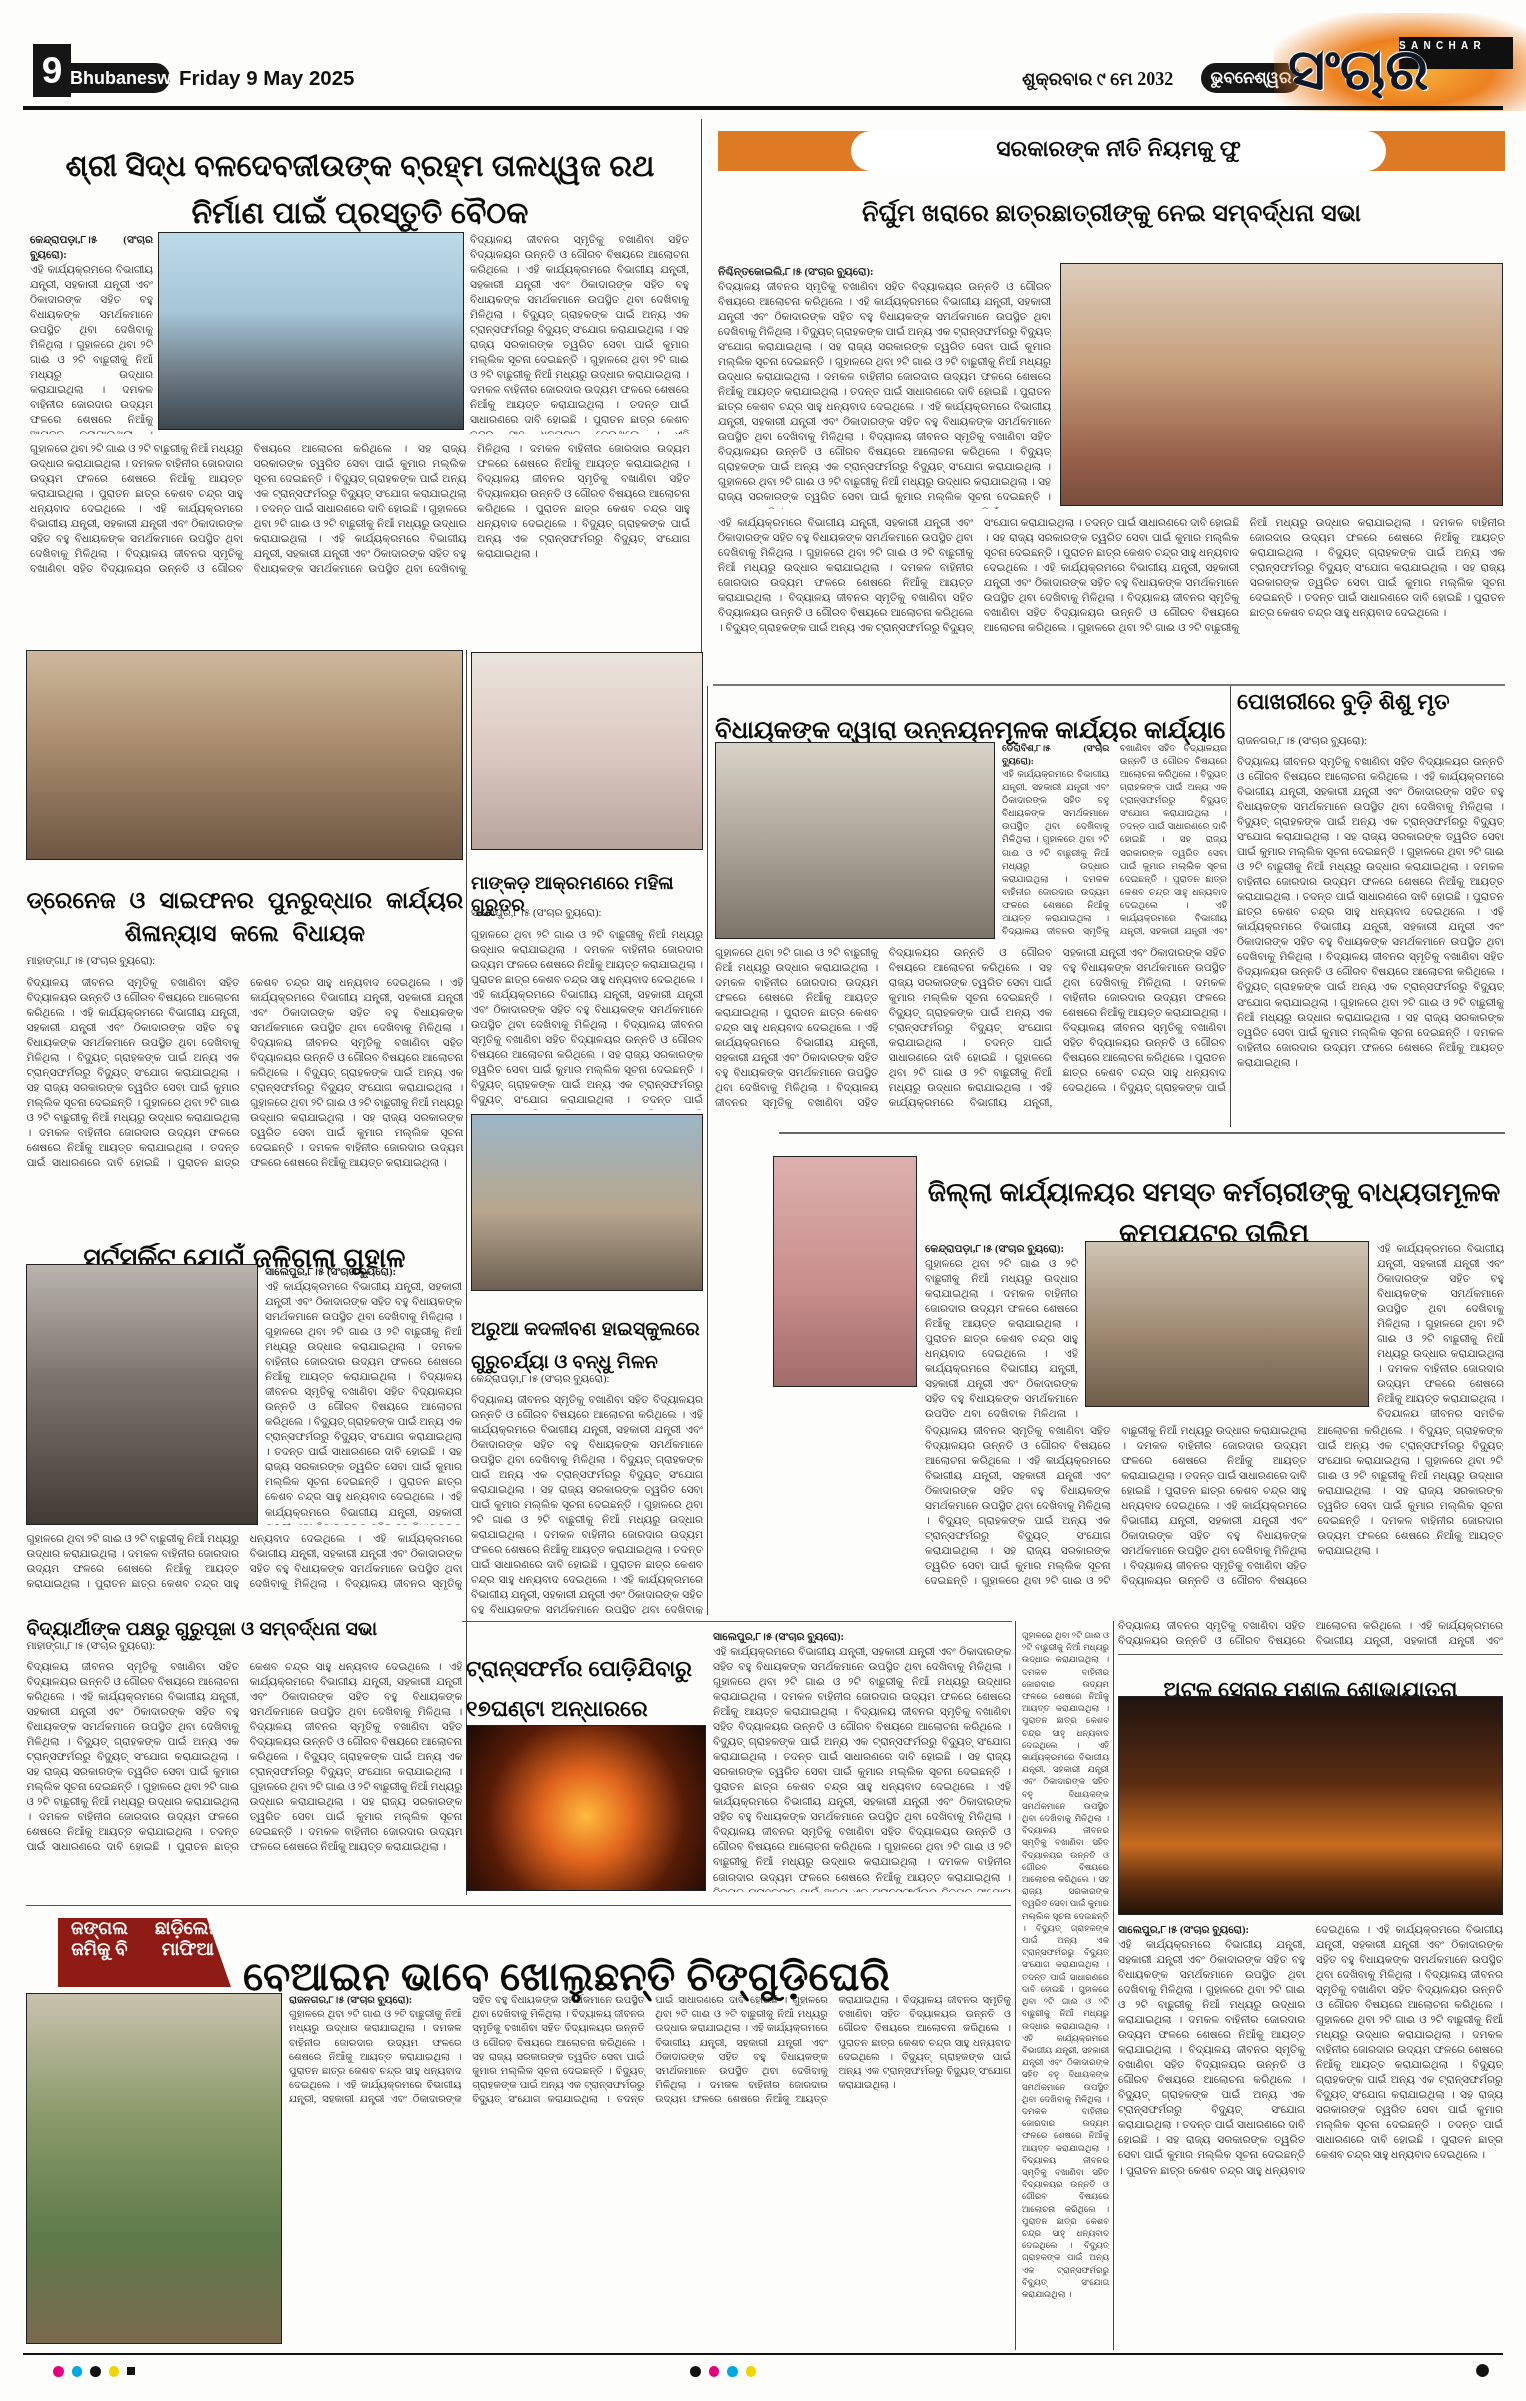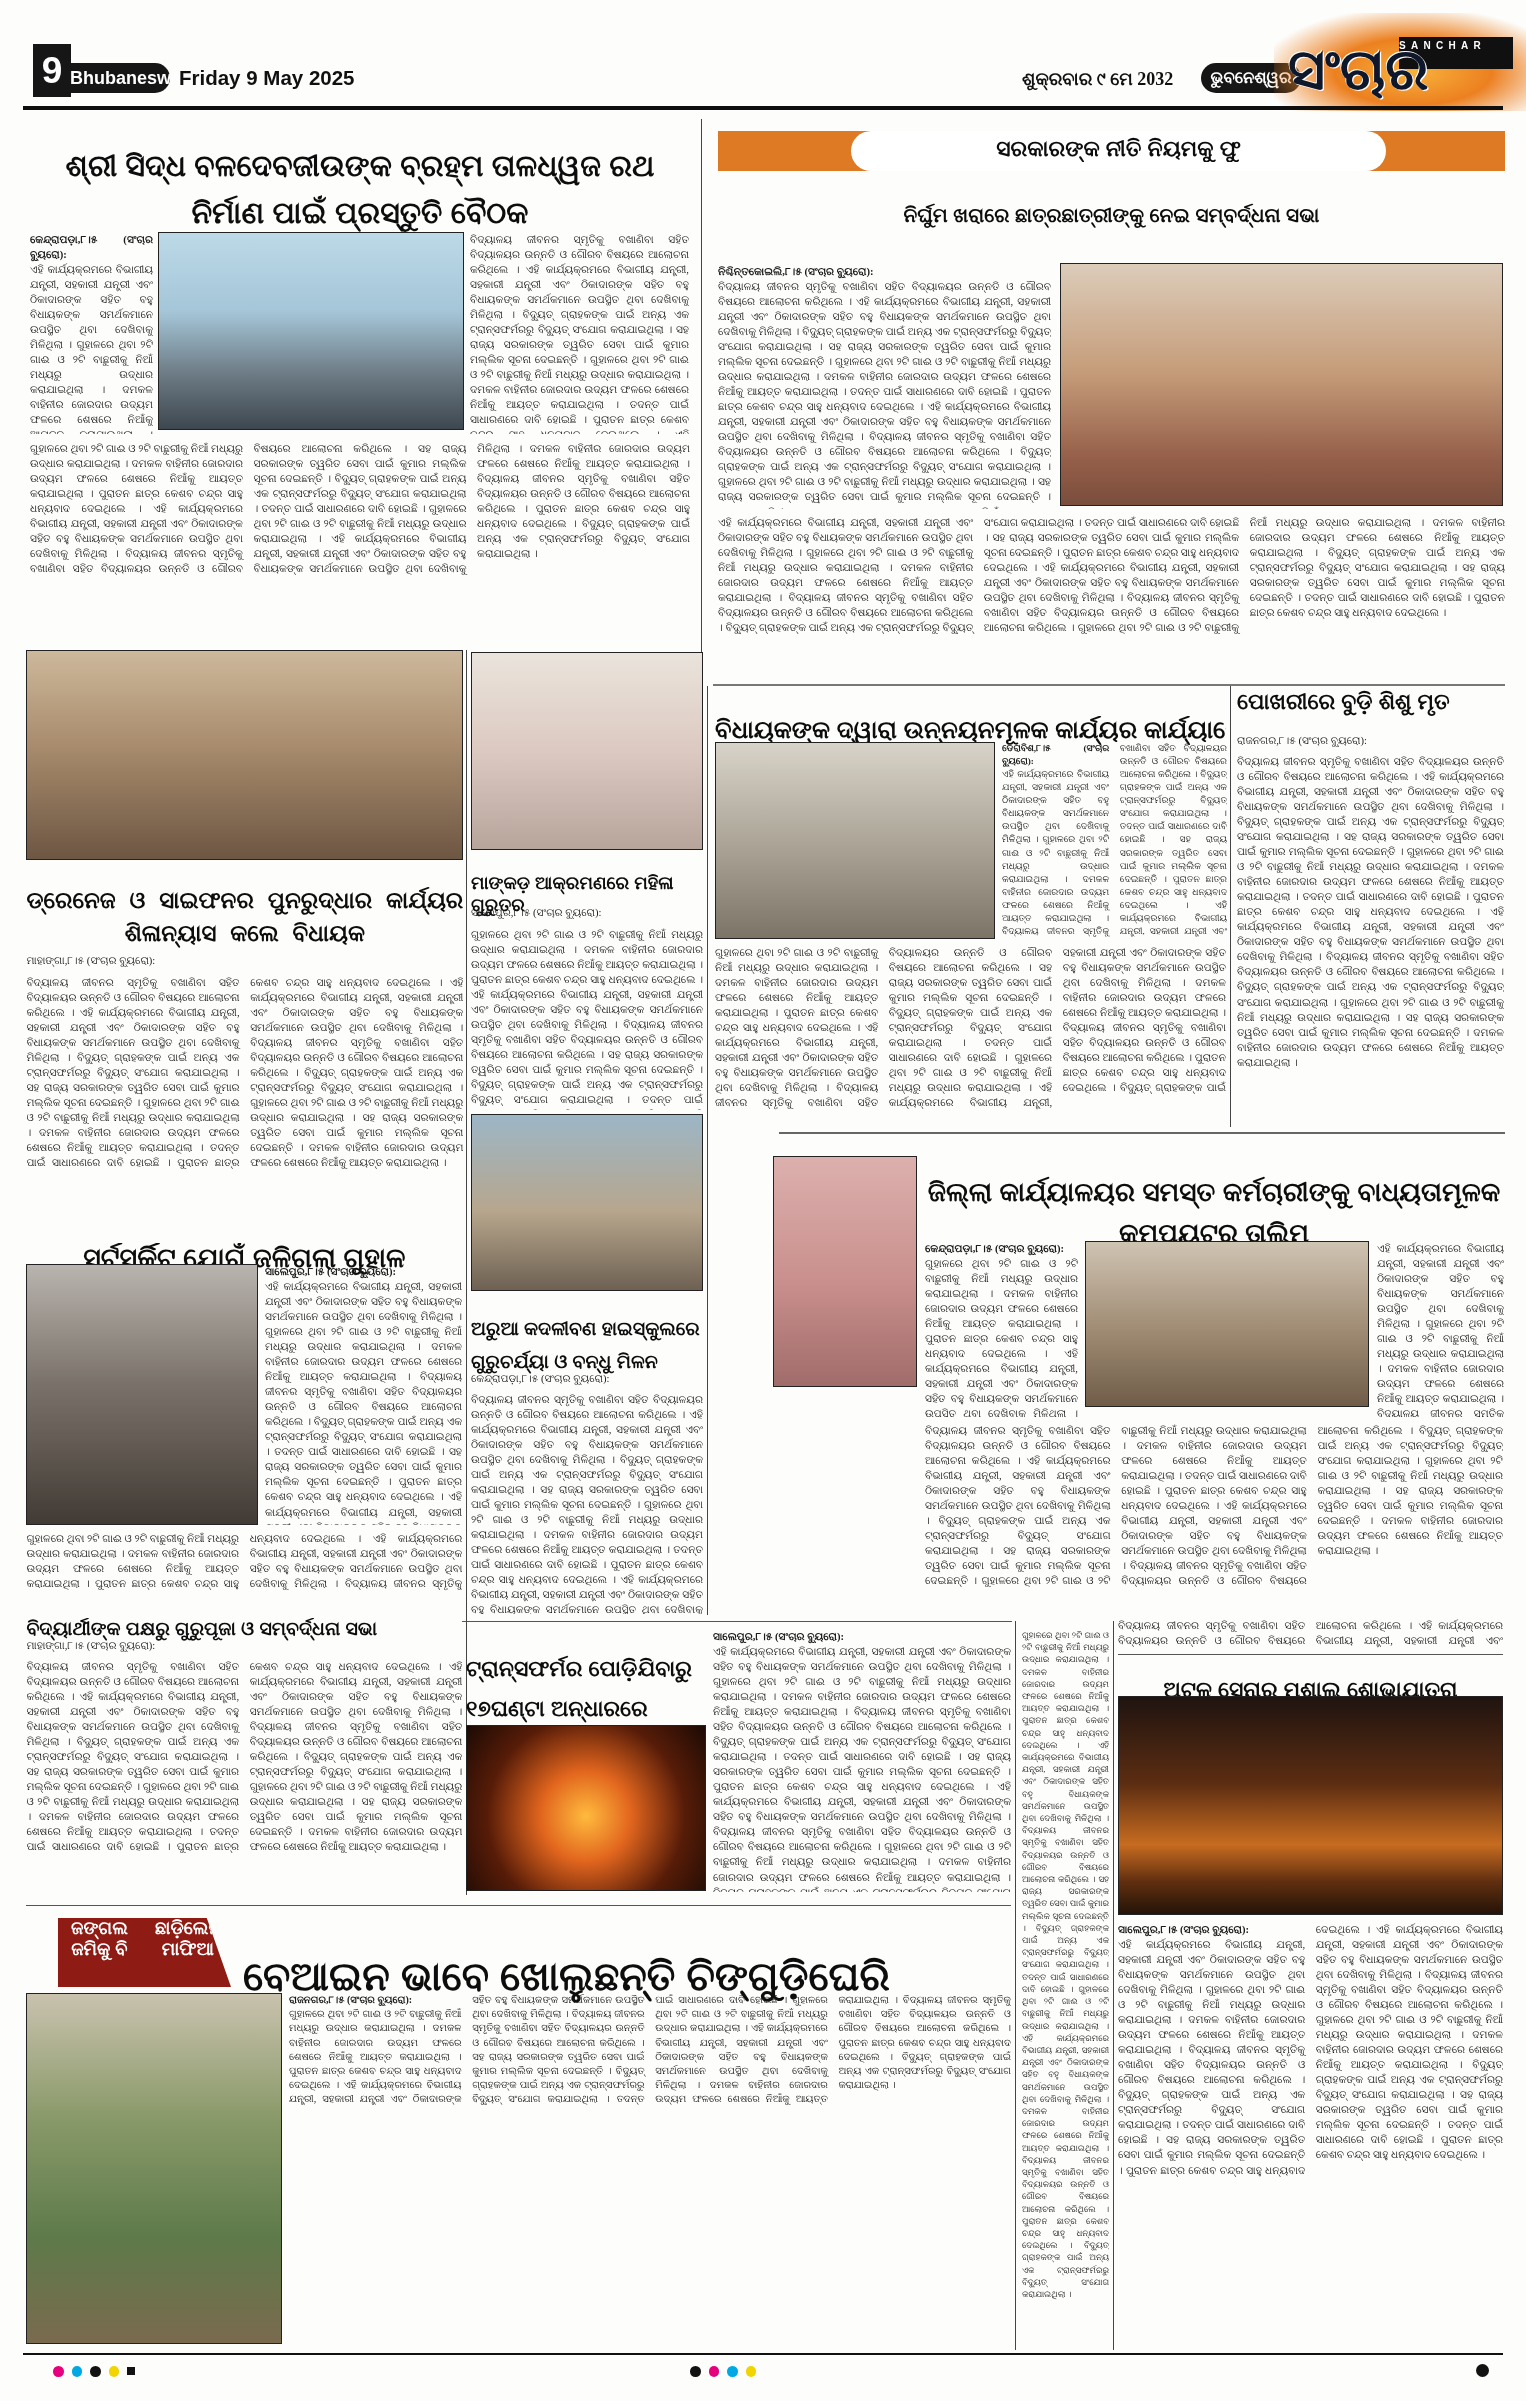--- a/index.html
+++ b/index.html
@@ -42,21 +42,21 @@
   #a1-photo{left:158px;top:232px;width:306px;height:198px;
             background:linear-gradient(180deg,#bcd9e7 0%,#a5c6d8 40%,#6d7b85 72%,#3d474f 100%);}
   #a1-colC{left:470px;top:232px;width:219px;height:202px;}
   #a1-bottom{left:30px;top:441px;width:660px;height:222px;}
   #vr1{left:701px;top:119px;height:549px;}
 
   
   #a2-banner{left:718px;top:131px;width:787px;height:40px;background:#dd7a23;}
   #a2-lens{left:851px;top:131px;width:535px;height:40px;background:#fff;border-radius:21px;}
   #a2-kicker{left:851px;top:136px;width:535px;font-size:22px;}
-  #a2-head{left:718px;top:186px;width:787px;height:61px;font-size:20px;line-height:1.6;}
+  #a2-head{left:718px;top:178px;width:787px;height:61px;font-size:24px;line-height:1.6;}
   #a2-col{left:718px;top:264px;width:333px;height:245px;}
   #a2-photo{left:1060px;top:263px;width:443px;height:243px;
             background:linear-gradient(180deg,#dcccba 0%,#c59c79 45%,#96604a 80%,#7a4d3c 100%);}
   #a2-bottom{left:718px;top:515px;width:787px;height:164px;}
   #hr-r1{left:713px;top:684px;width:792px;height:2px;background:#777;}
 
   
   #a3-photo{left:26.4px;top:650px;width:437px;height:210px;
             background:linear-gradient(180deg,#cdb89b 0%,#a98c6d 45%,#6d5643 100%);}
   #a3-head{left:26.4px;top:867px;width:437px;height:79px;font-size:23px;line-height:1.45;font-family:Liberation Mono, monospace;}

